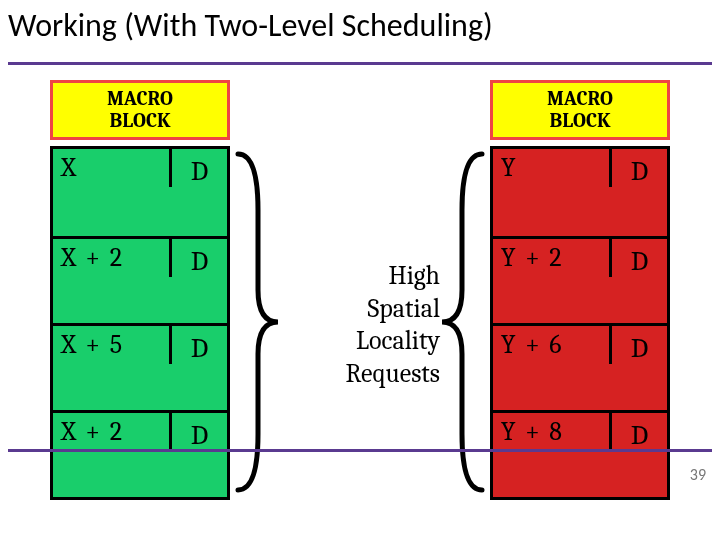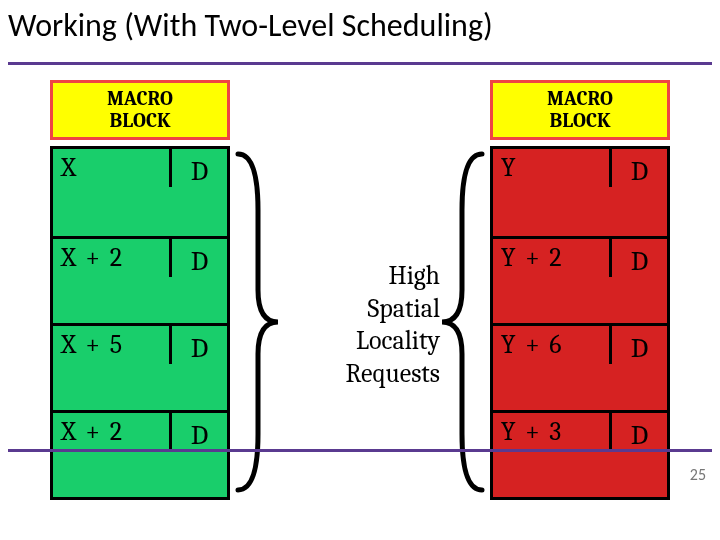--- a/index.html
+++ b/index.html
@@ -161,33 +161,33 @@
     </div>
     <div class="cell-row">
       <div class="cell-addr">Y + 2</div>
       <div class="cell-d">D</div>
     </div>
     <div class="cell-row">
       <div class="cell-addr">Y + 6</div>
       <div class="cell-d">D</div>
     </div>
     <div class="cell-row">
-      <div class="cell-addr">Y + 3</div>
+      <div class="cell-addr">Y + 8</div>
       <div class="cell-d">D</div>
     </div>
   </div>
 
   <div class="bracket bracket-left">
     <svg viewBox="0 0 48 344" preserveAspectRatio="none">
       <path d="M4 4 Q24 4 24 60 L24 140 Q24 172 44 172 Q24 172 24 204 L24 284 Q24 340 4 340" fill="none" stroke="#000" stroke-width="5" stroke-linecap="round"></path>
     </svg>
   </div>
   <div class="bracket bracket-right">
     <svg viewBox="0 0 48 344" preserveAspectRatio="none">
       <path d="M4 4 Q24 4 24 60 L24 140 Q24 172 44 172 Q24 172 24 204 L24 284 Q24 340 4 340" fill="none" stroke="#000" stroke-width="5" stroke-linecap="round"></path>
     </svg>
   </div>
 
   <div class="center-caption">High<br>Spatial<br>Locality<br>Requests</div>
 
   <hr class="bottom-rule">
-  <div class="pagenum">25</div>
+  <div class="pagenum">39</div>
 </div>
 
 </body></html>

